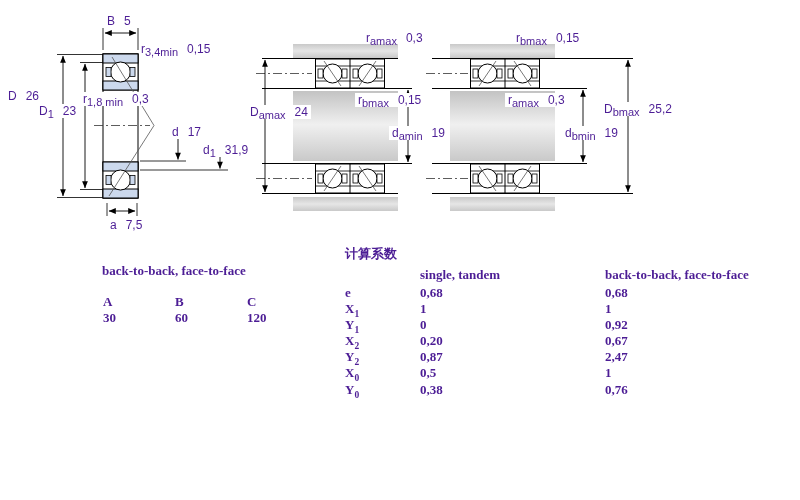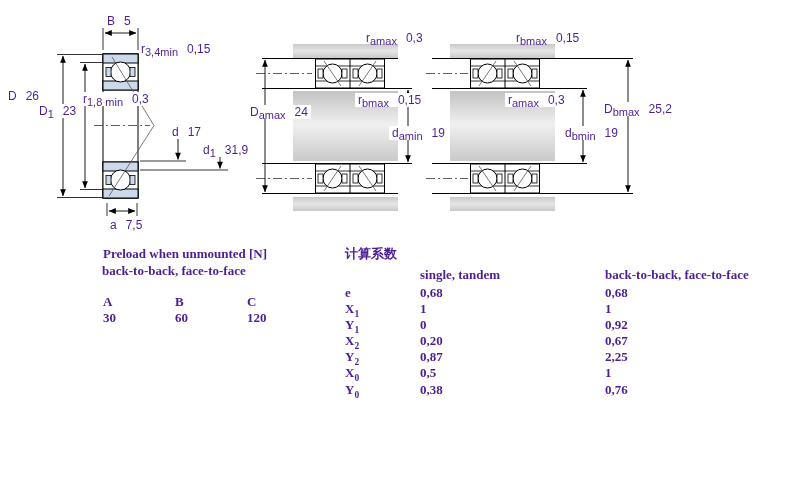--- a/index.html
+++ b/index.html
@@ -217,21 +217,20 @@
 <div class="dim wbg" style="left:505px;top:93px">
   <span><span>r</span><sub>amax</sub></span><span class="val">0,3</span>
 </div>
 <div class="dim wbg" style="left:601px;top:102px">
   <span><span>D</span><sub>bmax</sub></span><span class="val">25,2</span>
 </div>
 <div class="dim wbg" style="left:562px;top:126px">
   <span><span>d</span><sub>bmin</sub></span><span class="val">19</span>
 </div>
 
-<div class="ser bold" style="left:103px;top:246px">Preload when unmounted [N]</div>
 <div class="ser" style="left:102px;top:263px">back-to-back, face-to-face</div>
 <div class="ser" style="left:103px;top:294px">A</div>
 <div class="ser" style="left:175px;top:294px">B</div>
 <div class="ser" style="left:247px;top:294px">C</div>
 <div class="ser" style="left:103px;top:310px">30</div>
 <div class="ser" style="left:175px;top:310px">60</div>
 <div class="ser" style="left:247px;top:310px">120</div>
 
 <div class="ser bold" style="left:345px;top:246px">计算系数</div>
 <div class="ser" style="left:420px;top:267px">single, tandem</div>
@@ -248,21 +247,21 @@
 <div class="ser" style="left:345px;top:317px"><span>Y</span><sub>1</sub></div>
 <div class="ser" style="left:420px;top:317px">0</div>
 <div class="ser" style="left:605px;top:317px">0,92</div>
 
 <div class="ser" style="left:345px;top:333px"><span>X</span><sub>2</sub></div>
 <div class="ser" style="left:420px;top:333px">0,20</div>
 <div class="ser" style="left:605px;top:333px">0,67</div>
 
 <div class="ser" style="left:345px;top:349px"><span>Y</span><sub>2</sub></div>
 <div class="ser" style="left:420px;top:349px">0,87</div>
-<div class="ser" style="left:605px;top:349px">2,25</div>
+<div class="ser" style="left:605px;top:349px">2,47</div>
 
 <div class="ser" style="left:345px;top:365px"><span>X</span><sub>0</sub></div>
 <div class="ser" style="left:420px;top:365px">0,5</div>
 <div class="ser" style="left:605px;top:365px">1</div>
 
 <div class="ser" style="left:345px;top:382px"><span>Y</span><sub>0</sub></div>
 <div class="ser" style="left:420px;top:382px">0,38</div>
 <div class="ser" style="left:605px;top:382px">0,76</div>
 
 </div>

